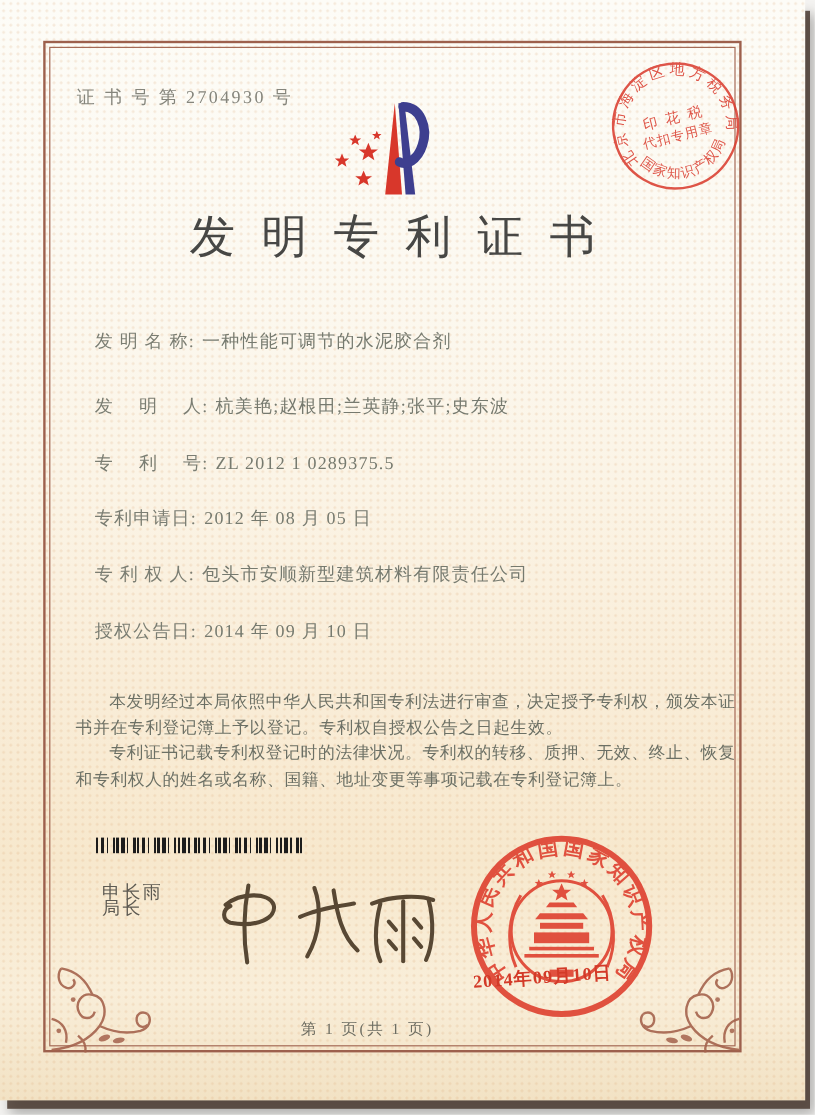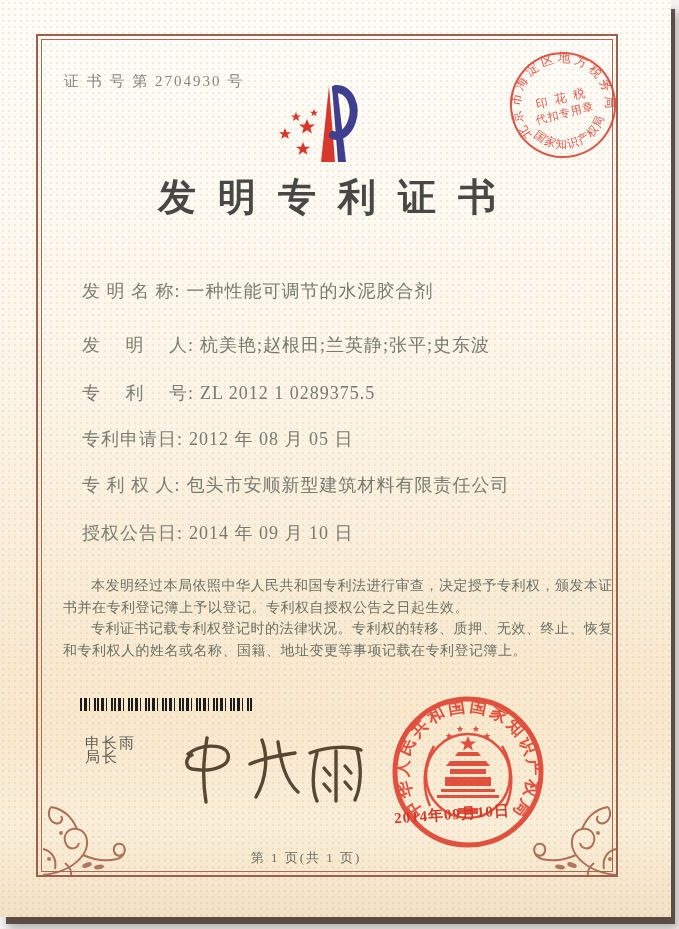--- a/index.html
+++ b/index.html
@@ -28,25 +28,25 @@
     position:absolute; left:64px; top:72px;
     font-size:15px; color:#85857c; letter-spacing:2px; white-space:pre;
   }
 
   .logo { position:absolute; left:272px; top:76px; }
 
   .tax-stamp { position:absolute; left:504px; top:46px; opacity:0.85; }
 
   .title {
     position:absolute; left:36px; top:172px; width:582px;
-    text-align:center; font-size:38px; font-weight:700; color:#4545431;
+    text-align:center; font-size:38px; font-weight:400; color:#4545431;
     color:#474745; letter-spacing:22px; padding-left:22px; white-space:nowrap;
   }
 
-  .field { position:absolute; left:64px; font-size:18px; color:#7b7e73; white-space:pre; }
+  .field { position:absolute; left:64px; font-size:15px; color:#7b7e73; white-space:pre; }
   .field .lbl { letter-spacing:1px; }
   .field .val { margin-left:6px; letter-spacing:1px; color:#767a6f; }
 
   .body-text {
     position:absolute; left:63px; top:530px; width:550px;
     font-size:14px; line-height:21.5px; color:#6c7065;
     text-align:justify; letter-spacing:0.5px;margin-top:45px;
   }
   .body-text p { text-indent:2em; margin:0; }
 

